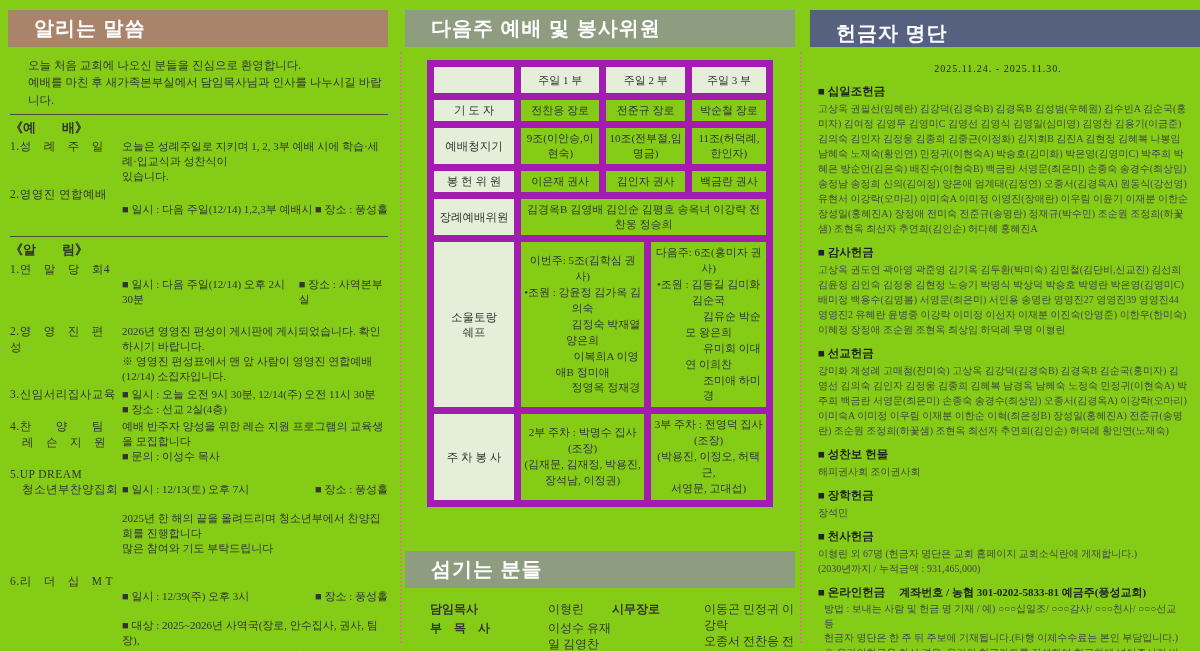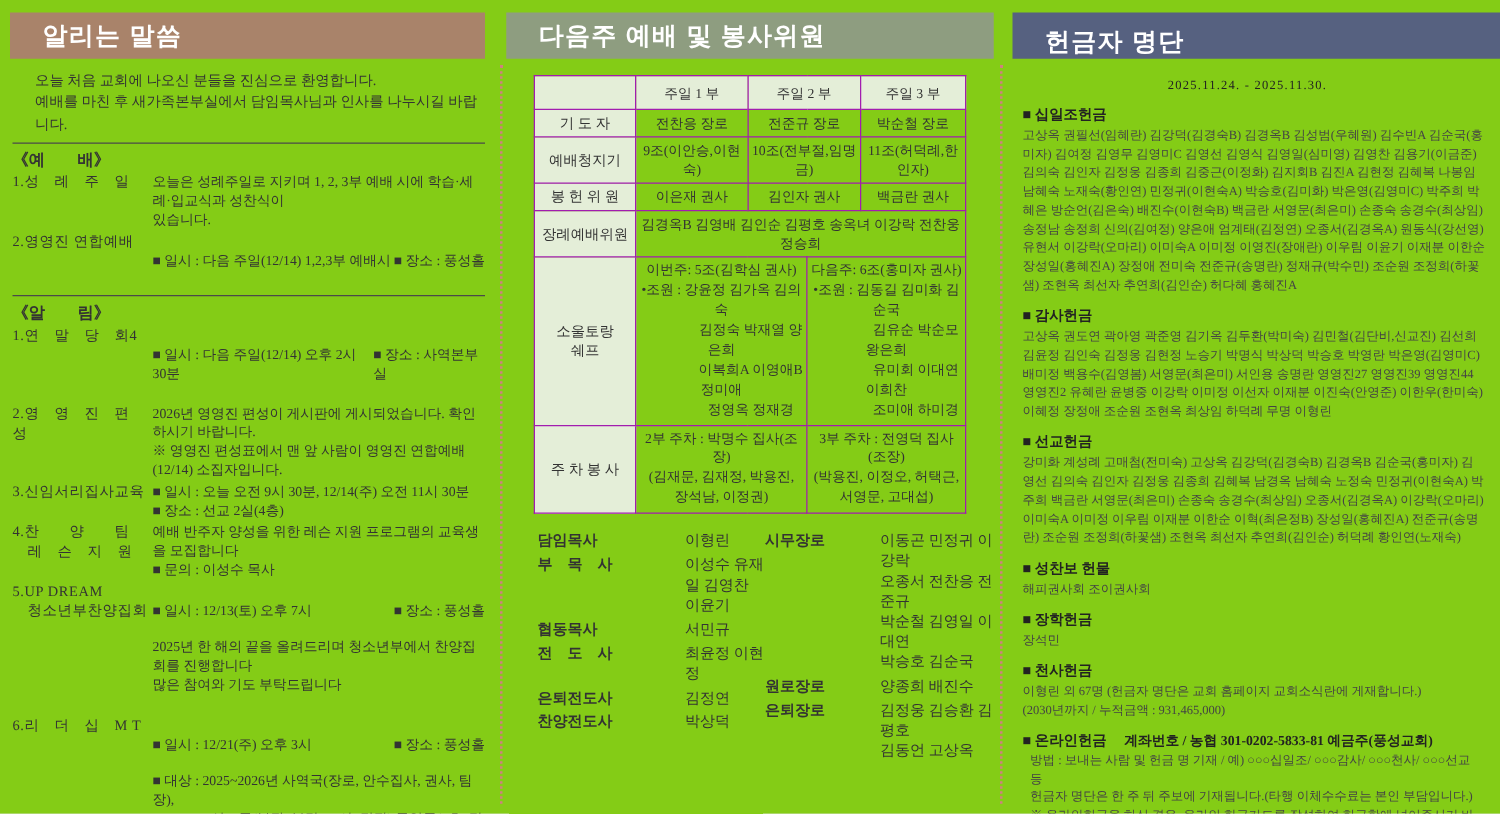--- a/index.html
+++ b/index.html
@@ -24,21 +24,21 @@
   .intro{font-size:11.5px;margin:2px 0 4px 18px;line-height:1.5;white-space:pre-line;}
   .rule{border:none;border-top:1.5px solid #4a4a4a;margin:5px 0 4px 0;}
   .sec-h{font-weight:bold;font-size:13px;margin:2px 0 3px 0;}
   .item{display:flex;margin:3px 0;}
   .ilabel{width:112px;flex-shrink:0;white-space:pre-line;font-size:11.5px;letter-spacing:0.5px;}
   .ibody{flex:1;white-space:pre-line;}
   .flexline{display:flex;justify-content:space-between;white-space:pre-line;}
 
   
   table.worship{border-collapse:collapse;margin:13px auto 0 auto;width:346px;font-size:11px;color:#333;}
-  table.worship td{border:1px solid #a21caf;padding:3px 2px;text-align:center;vertical-align:middle;white-space:pre-line;}
+  table.worship td{border:7px solid #a21caf;padding:3px 2px;text-align:center;vertical-align:middle;white-space:pre-line;}
   td.lab{background:#e4eed8;width:76px;font-size:11.5px;}
   tr.hrow td{background:#e4eed8;height:20px;}
   td.soulcell{text-align:left;padding:5px 4px 5px 7px;line-height:1.45;}
   td.parkcell{padding:5px 2px;line-height:1.45;}
   .serv-wrap{display:flex;padding:13px 6px 0 30px;font-size:12px;}
   .serv-col{flex:1;}
   .serv{display:flex;margin-bottom:3px;line-height:1.35;gap:16px;}
   .srole{font-weight:bold;flex-shrink:0;white-space:pre;}
   .serv-col-l .srole{width:102px;}
   .serv-col-r .srole{width:76px;}
@@ -123,21 +123,21 @@
             <span>■ 장소 : 풍성홀</span>
           </div>
           <div>2025년 한 해의 끝을 올려드리며 청소년부에서 찬양집회를 진행합니다
 많은 참여와 기도 부탁드립니다</div>
         </div>
       </div>
       <div class="item">
         <div class="ilabel">6.리　더　십　M T</div>
         <div class="ibody">
           <div class="flexline">
-            <span>■ 일시 : 12/21(주) 오후 3시</span>
+            <span>■ 일시 : 12/39(주) 오후 3시</span>
             <span>■ 장소 : 풍성홀</span>
           </div>
           <div>■ 대상 : 2025~2026년 사역국(장로, 안수집사, 권사, 팀장),
 　　　　  선교국(부장, 부감, 교사, 팀장) 목양국(1호, 팀장, PM리더)</div>
         </div>
       </div>
 
     </div>
   </div>
 
@@ -195,20 +195,23 @@
         <td colspan="3" class="parkcell">2부 주차 : 박명수 집사(조장)
 (김재문, 김재정, 박용진,
 장석남, 이정권)</td>
         <td colspan="3" class="parkcell">3부 주차 : 전영덕 집사(조장)
 (박용진, 이정오, 허택근,
 서영문, 고대섭)</td>
       </tr>
     </tbody>
       </table>
 
+    <div class="hdr hdr-mid mt-servants">
+      <span>섬기는 분들</span>
+    </div>
     <div class="serv-wrap">
       <div class="serv-col serv-col-l">
         <div class="serv">
             <span class="srole">담임목사</span>
             <span class="snames">이형린</span>
           </div>
         <div class="serv">
             <span class="srole">부　목　사</span>
             <span class="snames">이성수 유재일 김영찬
 이윤기</span>

